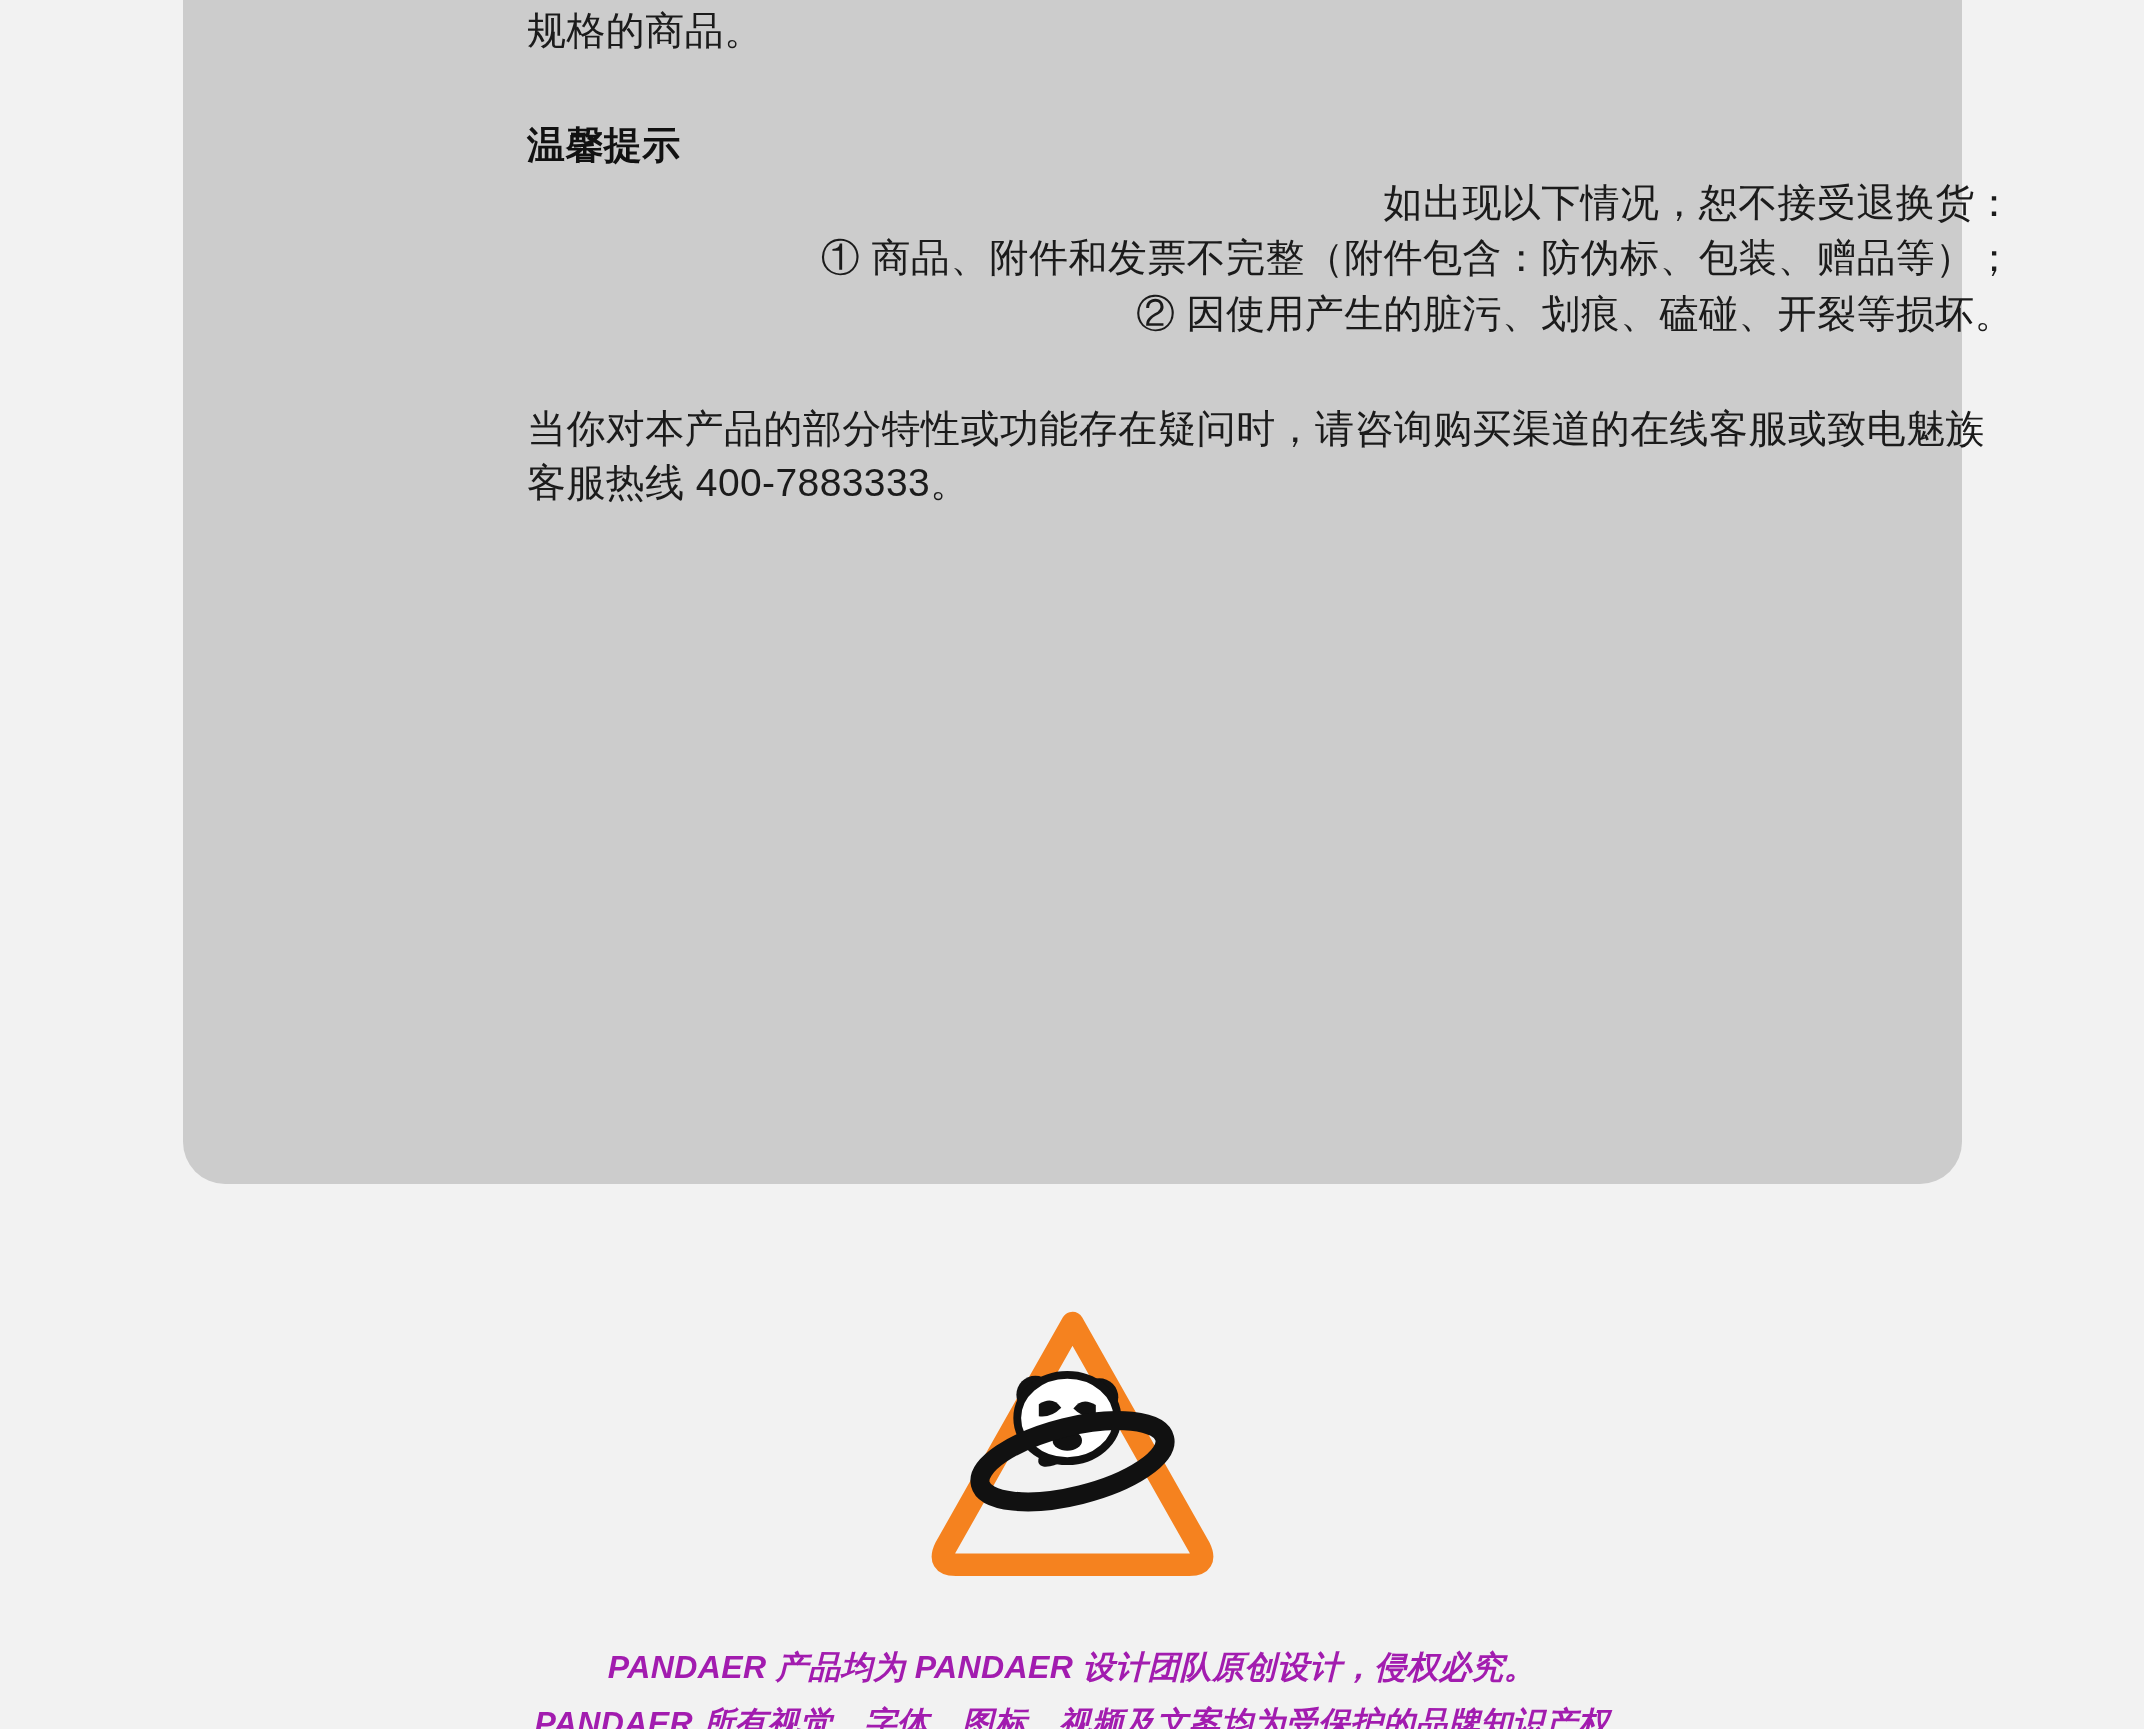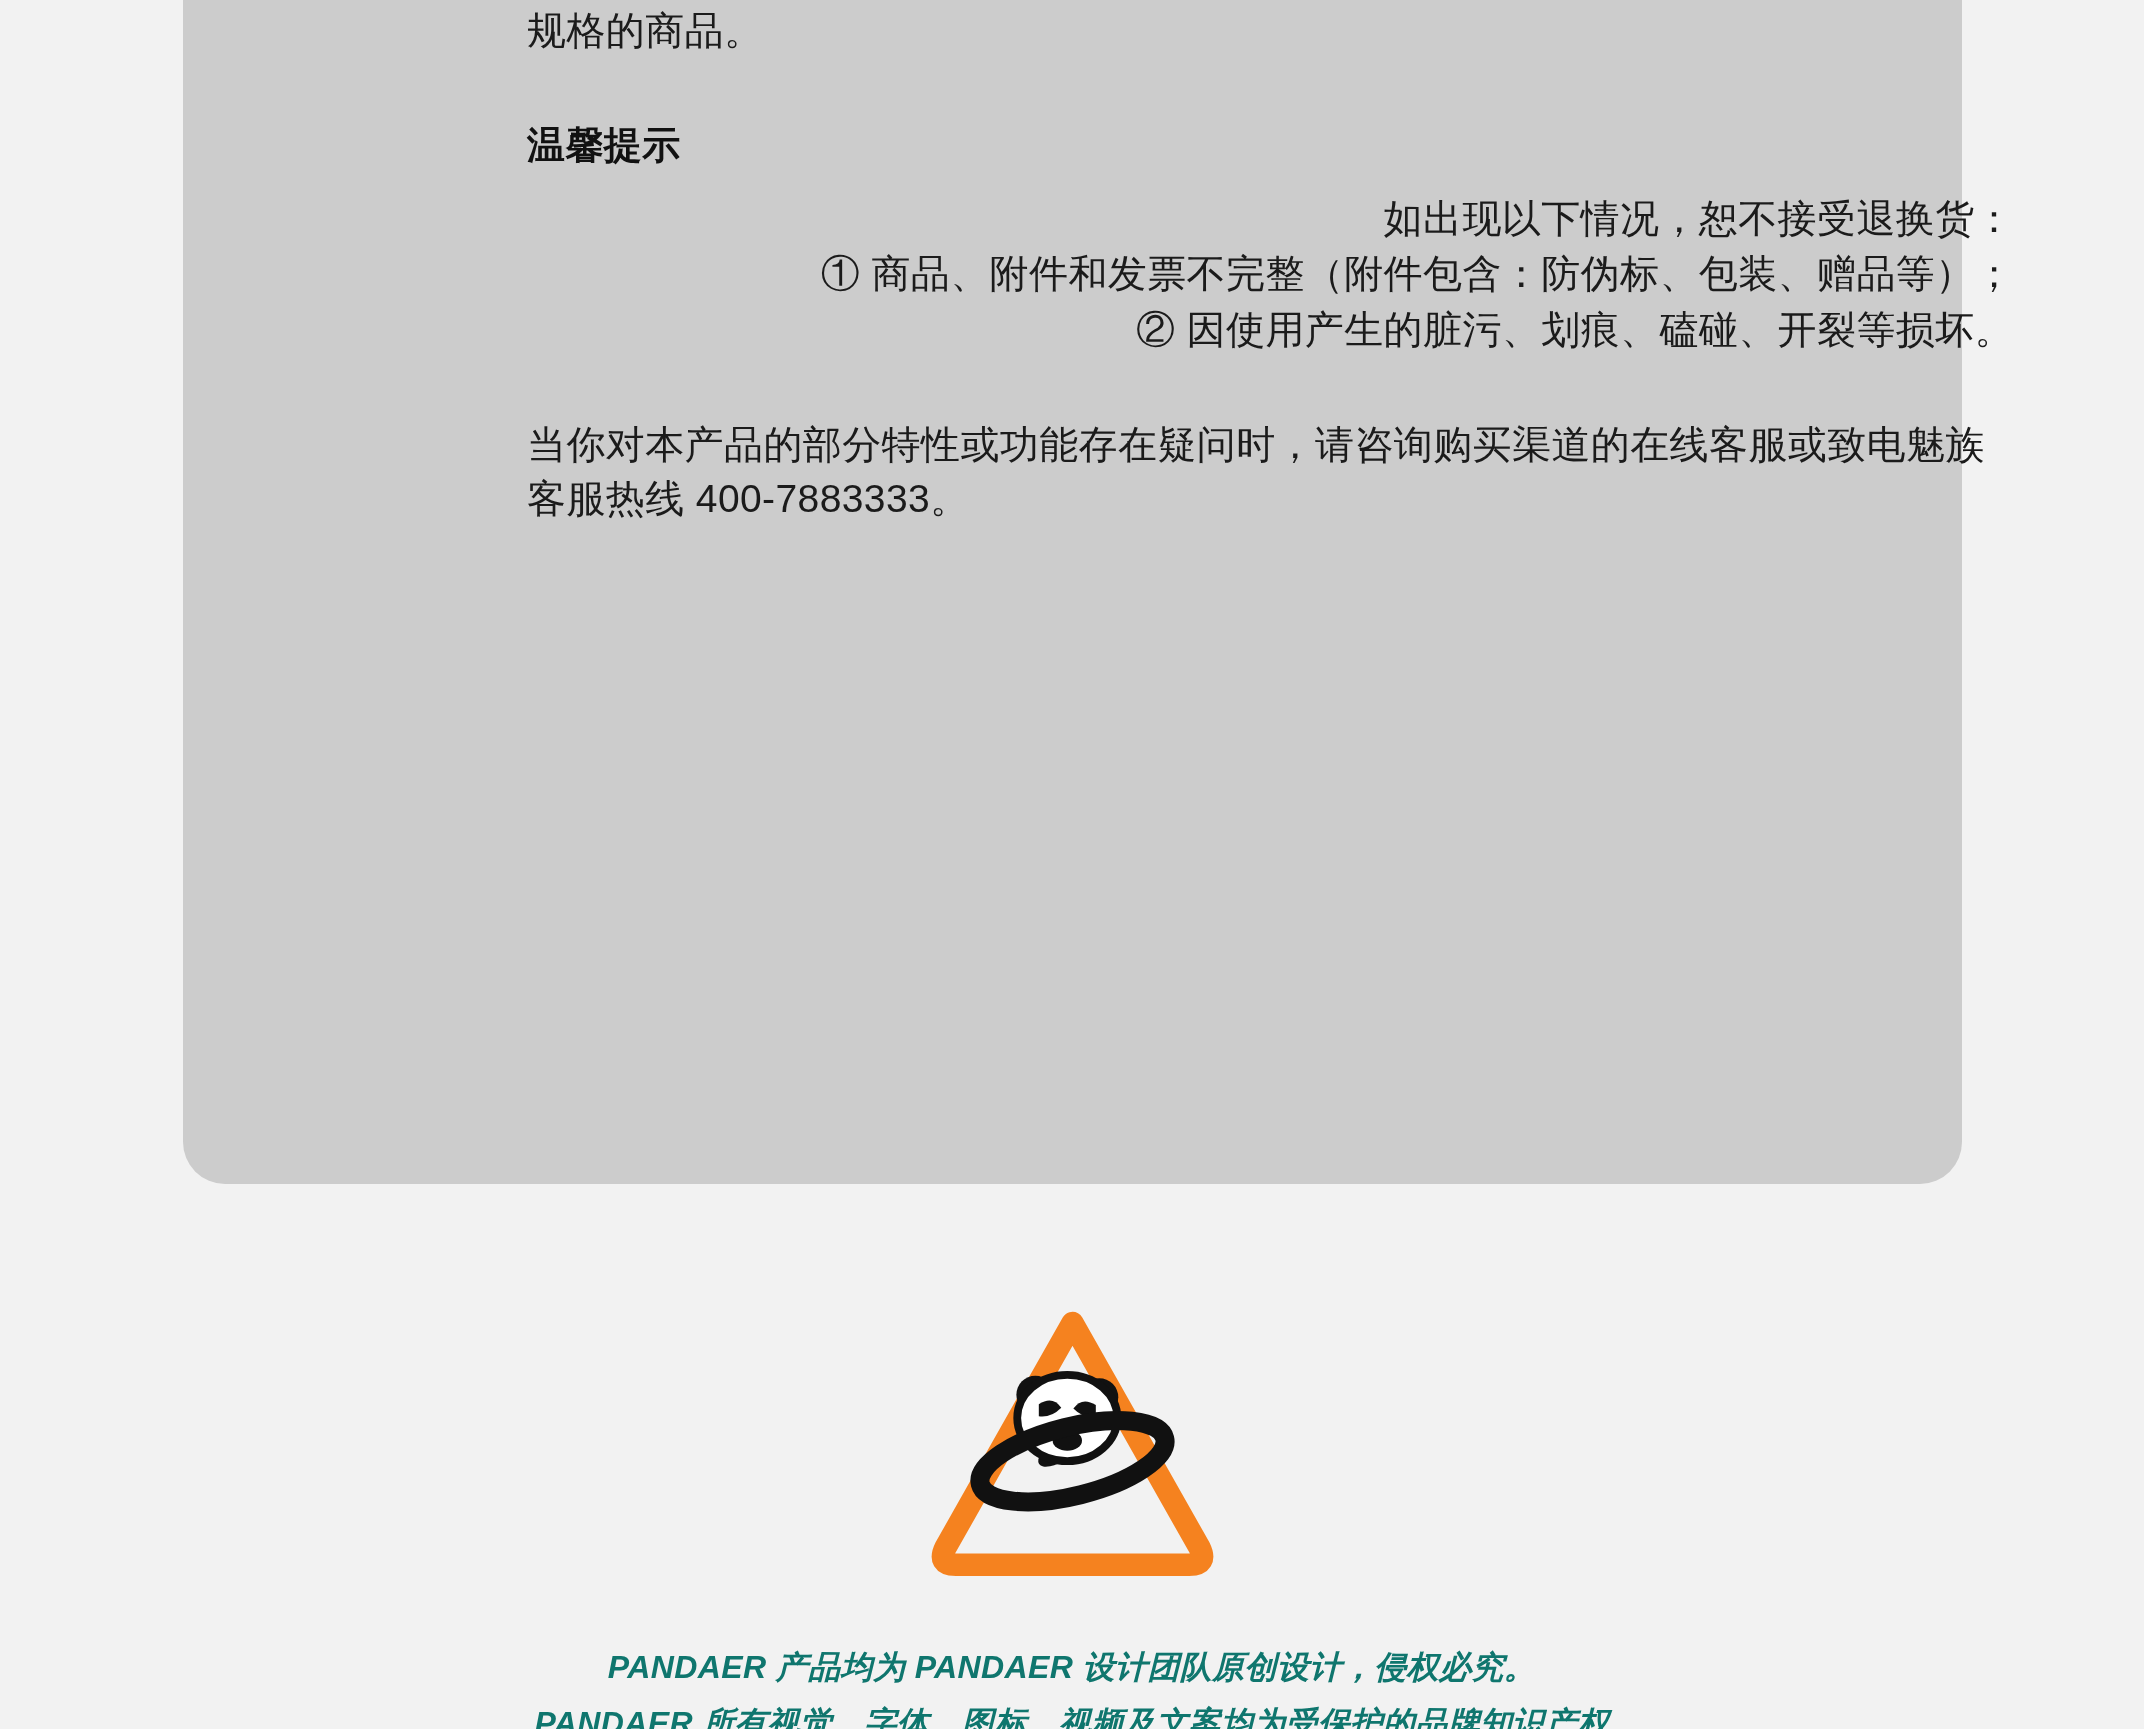--- a/index.html
+++ b/index.html
@@ -42,21 +42,21 @@
     letter-spacing: 0.4px;
   }
   .para.tight { line-height: 1.4; }
   .spacer-md { height: 61px; }
 
   .subhead {
     font-size: 38px;
     font-weight: bold;
     color: #111111;
     letter-spacing: 0.4px;
-    margin-bottom: 20px;
+    margin-bottom: 4px;
   }
 
   .line {
     font-size: 39px;
     line-height: 1.42;
     color: #1b1b1b;
     letter-spacing: 0.4px;
     text-align: right;
   }
 
@@ -79,21 +79,21 @@
     position: absolute;
     left: 0;
     top: 1639px;
     width: 2144px;
     text-align: center;
   }
   .footer-line {
     font-size: 32px;
     font-style: italic;
     font-weight: bold;
-    color: #0f766e;
+    color: #a21caf;
     line-height: 1.75;
     letter-spacing: 0.4px;
   }
 </style>
 </head>
 <body>
 
 <div class="page">
 
   <div class="card">

